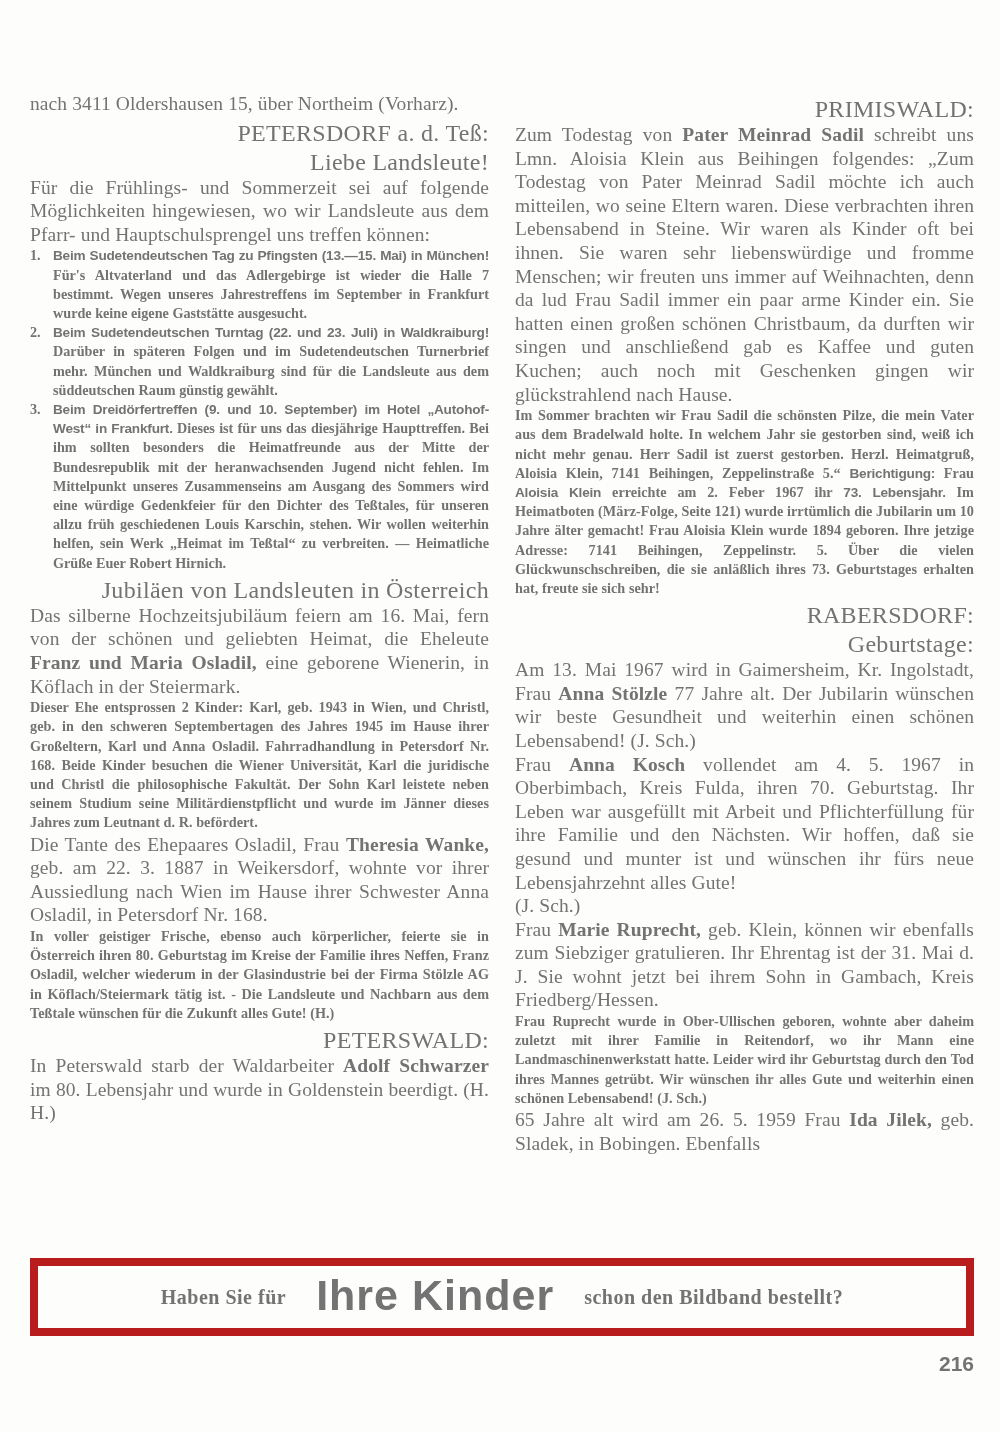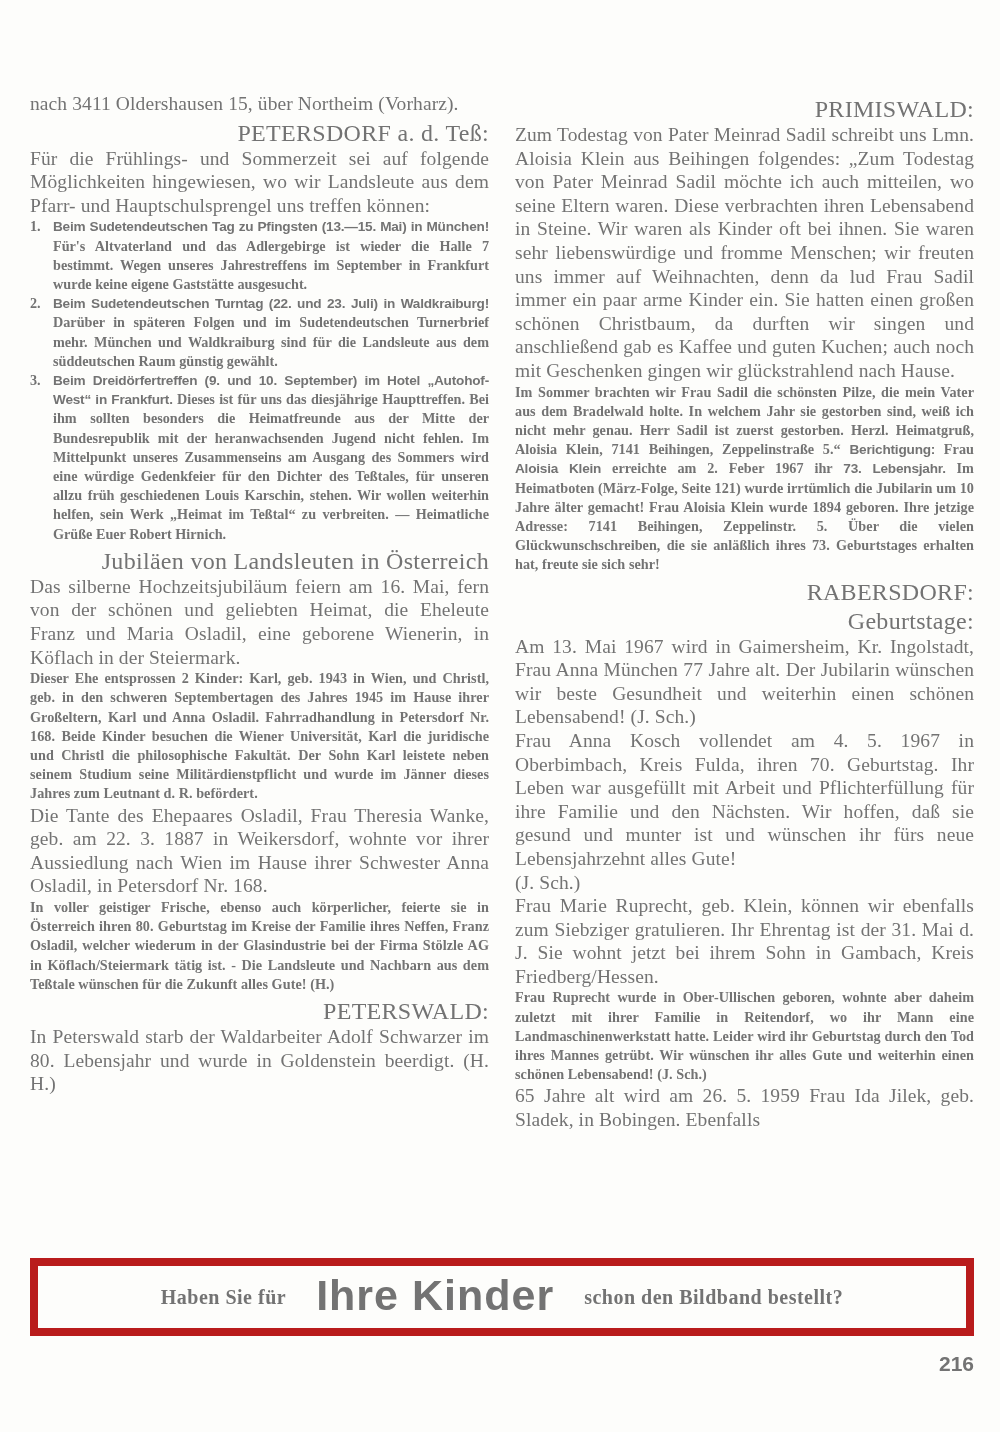--- a/index.html
+++ b/index.html
@@ -36,21 +36,21 @@
     font-weight:bold;letter-spacing:0.05px;
   }
   .list-item{
     position:relative;padding-left:23px;
     font-size:14.2px;line-height:19.2px;font-weight:bold;
   }
   .num{
     position:absolute;left:0;top:0;
     font-weight:bold;
   }
-  .b{font-weight:normal;}
+  .b{font-weight:bold;}
   .bs{
     font-family:"Liberation Sans", sans-serif;
     font-weight:bold;font-size:13.6px;letter-spacing:-0.2px;
   }
   .align-right{text-align:left;}
   .banner{
     flex:none;
     margin-top:14px;
     border:8px solid #b91c1c;
     background:#fdfdfb;
@@ -78,39 +78,40 @@
 </style>
 </head>
 <body>
 
 <div class="page">
 
   <div class="columns">
     <div class="col" id="col-left">
         <p class="para body"><span>nach 3411 Oldershausen 15, über Northeim (Vorharz).</span></p>
         <p class="para heading"><span>PETERSDORF a. d. Teß:</span></p>
+        <p class="para heading"><span>Liebe Landsleute!</span></p>
         <p class="para body"><span>Für die Frühlings- und Sommerzeit sei auf folgende Möglichkeiten hingewiesen, wo wir Landsleute aus dem Pfarr- und Hauptschulsprengel uns treffen können:</span></p>
         <p class="para list-item"><span class="num">1.</span><span class="bs">Beim Sudetendeutschen Tag zu Pfingsten (13.—15. Mai) in München! </span><span>Für's Altvaterland und das Adlergebirge ist wieder die Halle 7 bestimmt. Wegen unseres Jahrestreffens im September in Frankfurt wurde keine eigene Gaststätte ausgesucht.</span></p>
         <p class="para list-item"><span class="num">2.</span><span class="bs">Beim Sudetendeutschen Turntag (22. und 23. Juli) in Waldkraiburg! </span><span>Darüber in späteren Folgen und im Sudetendeutschen Turnerbrief mehr. München und Waldkraiburg sind für die Landsleute aus dem süddeutschen Raum günstig gewählt.</span></p>
         <p class="para list-item"><span class="num">3.</span><span class="bs">Beim Dreidörfertreffen (9. und 10. September) im Hotel „Autohof-West“ in Frankfurt. </span><span>Dieses ist für uns das diesjährige Haupttreffen. Bei ihm sollten besonders die Heimatfreunde aus der Mitte der Bundesrepublik mit der heranwachsenden Jugend nicht fehlen. Im Mittelpunkt unseres Zusammenseins am Ausgang des Sommers wird eine würdige Gedenkfeier für den Dichter des Teßtales, für unseren allzu früh geschiedenen Louis Karschin, stehen. Wir wollen weiterhin helfen, sein Werk „Heimat im Teßtal“ zu verbreiten. — Heimatliche Grüße Euer Robert Hirnich.</span></p>
         <p class="para heading"><span>Jubiläen von Landsleuten in Österreich</span></p>
         <p class="para body"><span>Das silberne Hochzeitsjubiläum feiern am 16. Mai, fern von der schönen und geliebten Heimat, die Eheleute </span><span class="b">Franz und Maria Osladil,</span><span> eine geborene Wienerin, in Köflach in der Steiermark.</span></p>
         <p class="para small"><span>Dieser Ehe entsprossen 2 Kinder: Karl, geb. 1943 in Wien, und Christl, geb. in den schweren Septembertagen des Jahres 1945 im Hause ihrer Großeltern, Karl und Anna Osladil. Fahrradhandlung in Petersdorf Nr. 168. Beide Kinder besuchen die Wiener Universität, Karl die juridische und Christl die philosophische Fakultät. Der Sohn Karl leistete neben seinem Studium seine Militärdienstpflicht und wurde im Jänner dieses Jahres zum Leutnant d. R. befördert.</span></p>
         <p class="para body"><span>Die Tante des Ehepaares Osladil, Frau </span><span class="b">Theresia Wanke,</span><span> geb. am 22. 3. 1887 in Weikersdorf, wohnte vor ihrer Aussiedlung nach Wien im Hause ihrer Schwester Anna Osladil, in Petersdorf Nr. 168.</span></p>
         <p class="para small"><span>In voller geistiger Frische, ebenso auch körperlicher, feierte sie in Österreich ihren 80. Geburtstag im Kreise der Familie ihres Neffen, Franz Osladil, welcher wiederum in der Glasindustrie bei der Firma Stölzle AG in Köflach/Steiermark tätig ist. - Die Landsleute und Nachbarn aus dem Teßtale wünschen für die Zukunft alles Gute! (H.)</span></p>
         <p class="para heading"><span>PETERSWALD:</span></p>
         <p class="para body"><span>In Peterswald starb der Waldarbeiter </span><span class="b">Adolf Schwarzer</span><span> im 80. Lebensjahr und wurde in Goldenstein beerdigt. (H. H.)</span></p>
       </div>
     <div class="col" id="col-right">
         <p class="para heading"><span>PRIMISWALD:</span></p>
         <p class="para body"><span>Zum Todestag von </span><span class="b">Pater Meinrad Sadil</span><span> schreibt uns Lmn. Aloisia Klein aus Beihingen folgendes: „Zum Todestag von Pater Meinrad Sadil möchte ich auch mitteilen, wo seine Eltern waren. Diese verbrachten ihren Lebensabend in Steine. Wir waren als Kinder oft bei ihnen.  Sie waren sehr liebenswürdige und fromme Menschen; wir freuten uns immer auf Weihnachten, denn da lud Frau Sadil immer ein paar arme Kinder ein.  Sie hatten einen großen schönen Christbaum, da durften wir singen und anschließend gab es Kaffee und guten Kuchen; auch noch mit Geschenken gingen wir glückstrahlend nach Hause.</span></p>
         <p class="para small"><span>Im Sommer brachten wir Frau Sadil die schönsten Pilze, die mein Vater aus dem Bradelwald holte. In welchem Jahr sie gestorben sind, weiß ich nicht mehr genau. Herr Sadil ist zuerst gestorben. Herzl. Heimatgruß, Aloisia Klein, 7141 Beihingen, Zeppelinstraße 5.“ </span><span class="bs">Berichtigung:</span><span> Frau </span><span class="bs">Aloisia Klein</span><span> erreichte am 2. Feber 1967 ihr </span><span class="bs">73. Lebensjahr.</span><span> Im Heimatboten (März-Folge, Seite 121) wurde irrtümlich die Jubilarin um 10 Jahre älter gemacht! Frau Aloisia Klein wurde 1894 geboren. Ihre jetzige Adresse: 7141 Beihingen, Zeppelinstr. 5. Über die vielen Glückwunschschreiben, die sie anläßlich ihres 73. Geburtstages erhalten hat, freute sie sich sehr!</span></p>
         <p class="para heading"><span>RABERSDORF:</span></p>
         <p class="para heading"><span>Geburtstage:</span></p>
-        <p class="para body"><span>Am 13. Mai 1967 wird in Gaimersheim, Kr. Ingolstadt, Frau </span><span class="b">Anna München</span><span> 77 Jahre alt. Der Jubilarin wünschen wir beste Gesundheit und weiterhin einen schönen Lebensabend! (J. Sch.)</span></p>
+        <p class="para body"><span>Am 13. Mai 1967 wird in Gaimersheim, Kr. Ingolstadt, Frau </span><span class="b">Anna Stölzle</span><span> 77 Jahre alt. Der Jubilarin wünschen wir beste Gesundheit und weiterhin einen schönen Lebensabend! (J. Sch.)</span></p>
         <p class="para body"><span>Frau </span><span class="b">Anna Kosch</span><span> vollendet am 4. 5. 1967 in Oberbimbach, Kreis Fulda, ihren 70. Geburtstag. Ihr Leben war ausgefüllt mit Arbeit und Pflichterfüllung für ihre Familie und den Nächsten. Wir hoffen, daß sie gesund und munter ist und wünschen ihr fürs neue Lebensjahrzehnt alles Gute!</span></p>
         <p class="para body align-right"><span>(J. Sch.)</span></p>
         <p class="para body"><span>Frau </span><span class="b">Marie Ruprecht,</span><span> geb. Klein, können wir ebenfalls zum Siebziger gratulieren. Ihr Ehrentag ist der 31. Mai d. J.  Sie wohnt jetzt bei ihrem Sohn in Gambach, Kreis Friedberg/Hessen.</span></p>
         <p class="para small"><span>Frau Ruprecht wurde in Ober-Ullischen geboren, wohnte aber daheim zuletzt mit ihrer Familie in Reitendorf, wo ihr Mann eine Landmaschinenwerkstatt hatte. Leider wird ihr Geburtstag durch den Tod ihres Mannes getrübt. Wir wünschen ihr alles Gute und weiterhin einen schönen Lebensabend! (J. Sch.)</span></p>
         <p class="para body"><span>65 Jahre alt wird am 26. 5. 1959 Frau </span><span class="b">Ida Jilek,</span><span> geb. Sladek, in Bobingen. Ebenfalls</span></p>
       </div>
   </div>
 
   <div class="banner">
     <span class="banner-prefix">Haben Sie für</span>

